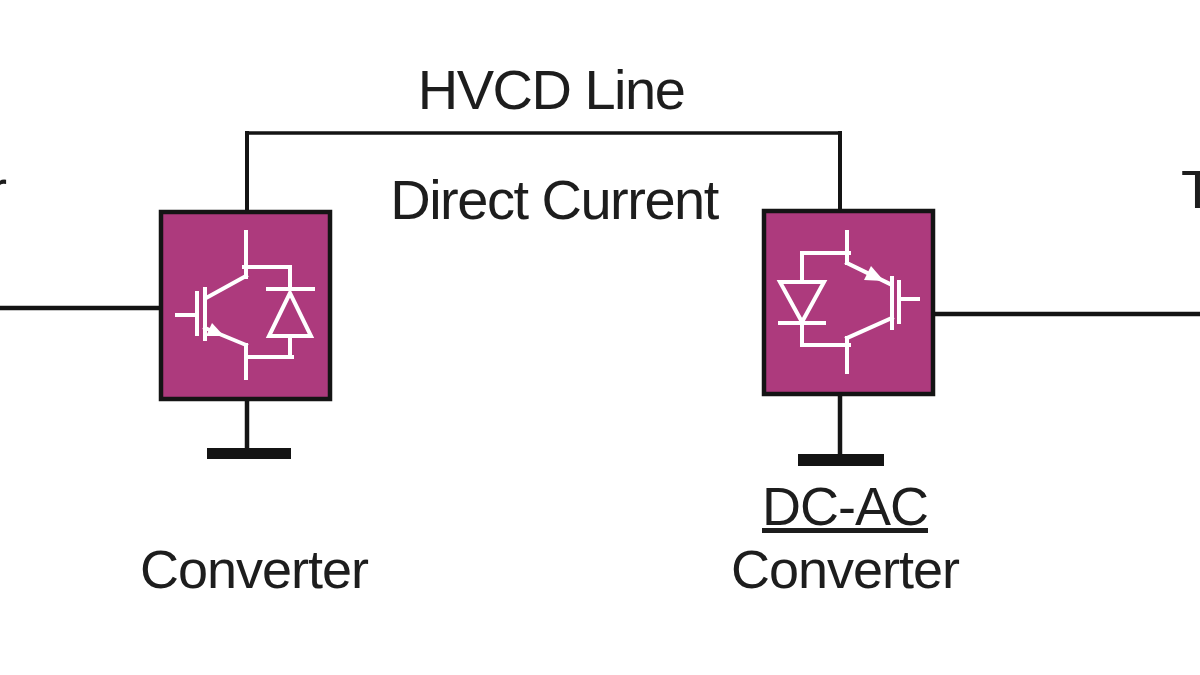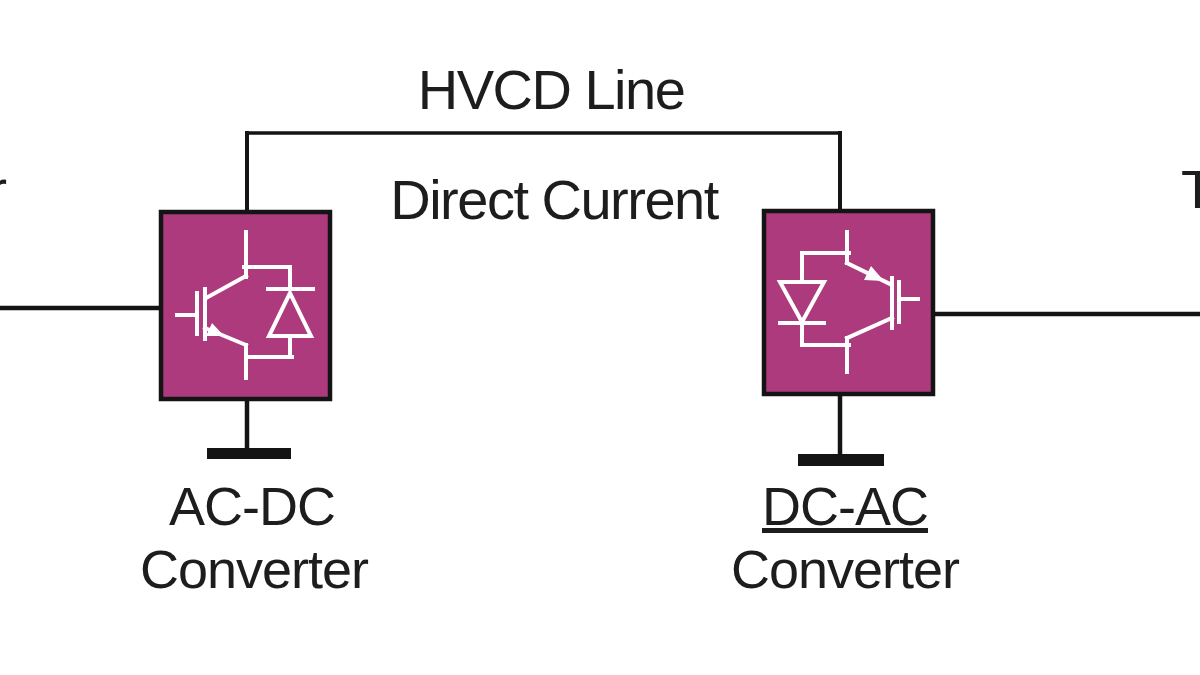--- a/index.html
+++ b/index.html
@@ -75,21 +75,20 @@
       <path d="M780,323 H824"></path>
       <path d="M802,323 V345"></path>
       <path d="M802,345 H849"></path>
       <path d="M884,281 L864,280 L871,266 Z" fill="#ffffff" stroke="none"></path>
     </g>
   </svg>
 
   <div class="txt title" style="left:551px;top:62px;">HVCD Line</div>
   <div class="txt title" style="left:554px;top:128px;margin-top:44px;">Direct Current</div>
 
-  <div class="txt boxlabel" style="left:252px;top:479px;">AC-DC</div>
   <div class="txt boxlabel" style="left:254px;top:542px;">Converter</div>
 
   <div class="txt boxlabel" style="left:845px;top:479px;text-decoration:underline;">DC-AC</div>
   <div class="txt boxlabel" style="left:845px;top:542px;">Converter</div>
 
   <div class="txt edgefrag" style="left:-11px;top:162px;">r</div>
   <div class="txt edgefrag" style="left:1181px;top:162px;">T</div>
 
 </div>
 

